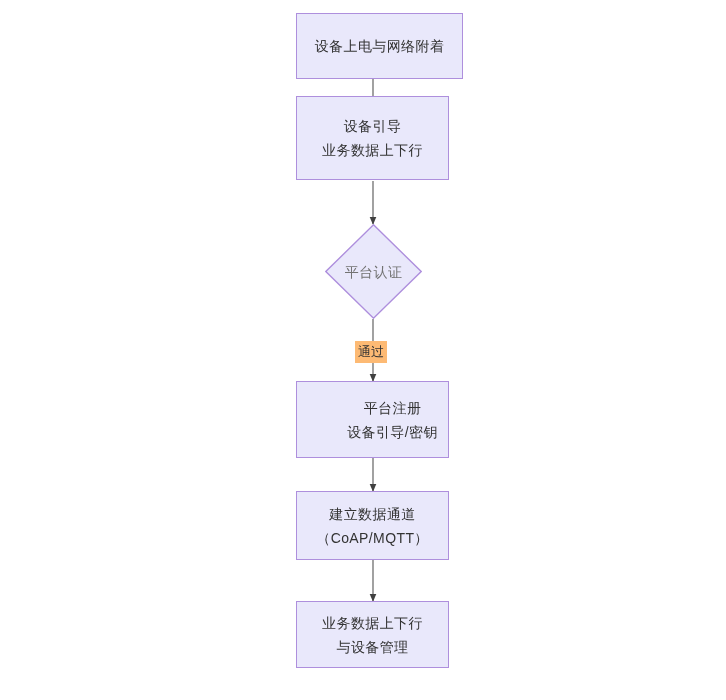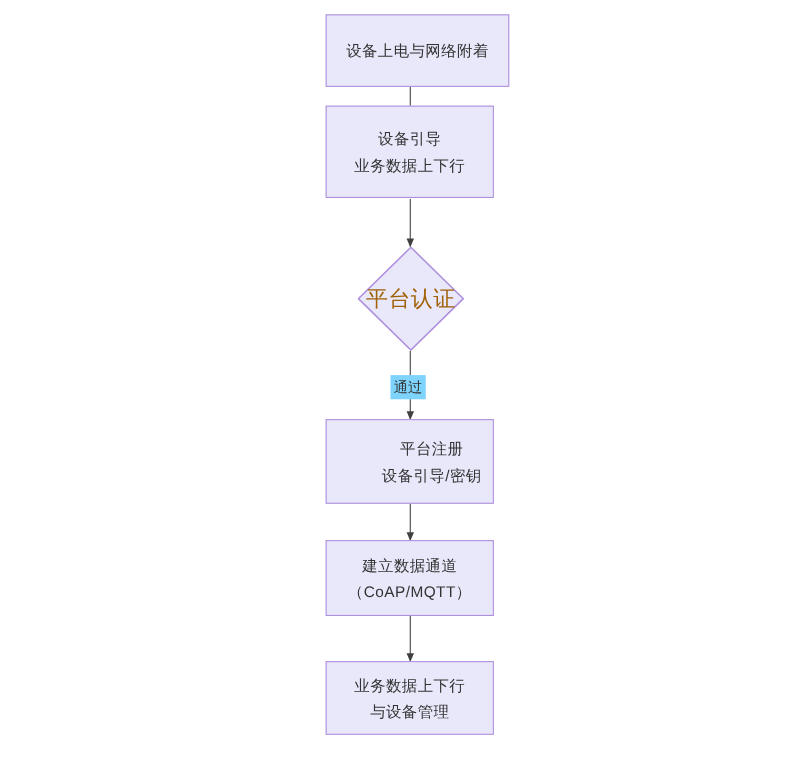--- a/index.html
+++ b/index.html
@@ -70,32 +70,32 @@
   }
   .decision .decision-label {
     position: absolute;
     left: 0;
     top: 0;
     width: 100%;
     height: 100%;
     display: flex;
     align-items: center;
     justify-content: center;
-    color: #a16207;
-    font-size: 20px;
+    color: #737373;
+    font-size: 14px;
     line-height: 22px;
     text-align: center;
     letter-spacing: 0.4px;
     white-space: nowrap;
   }
 
   
   .edge-label {
     position: absolute;
-    background: #7dd3fc;
+    background: #fdba74;
     color: #333333;
     font-size: 13px;
     line-height: 18px;
     padding: 2px 3px;
     white-space: nowrap;
     text-align: center;
   }
 </style>
 </head>
 <body>

